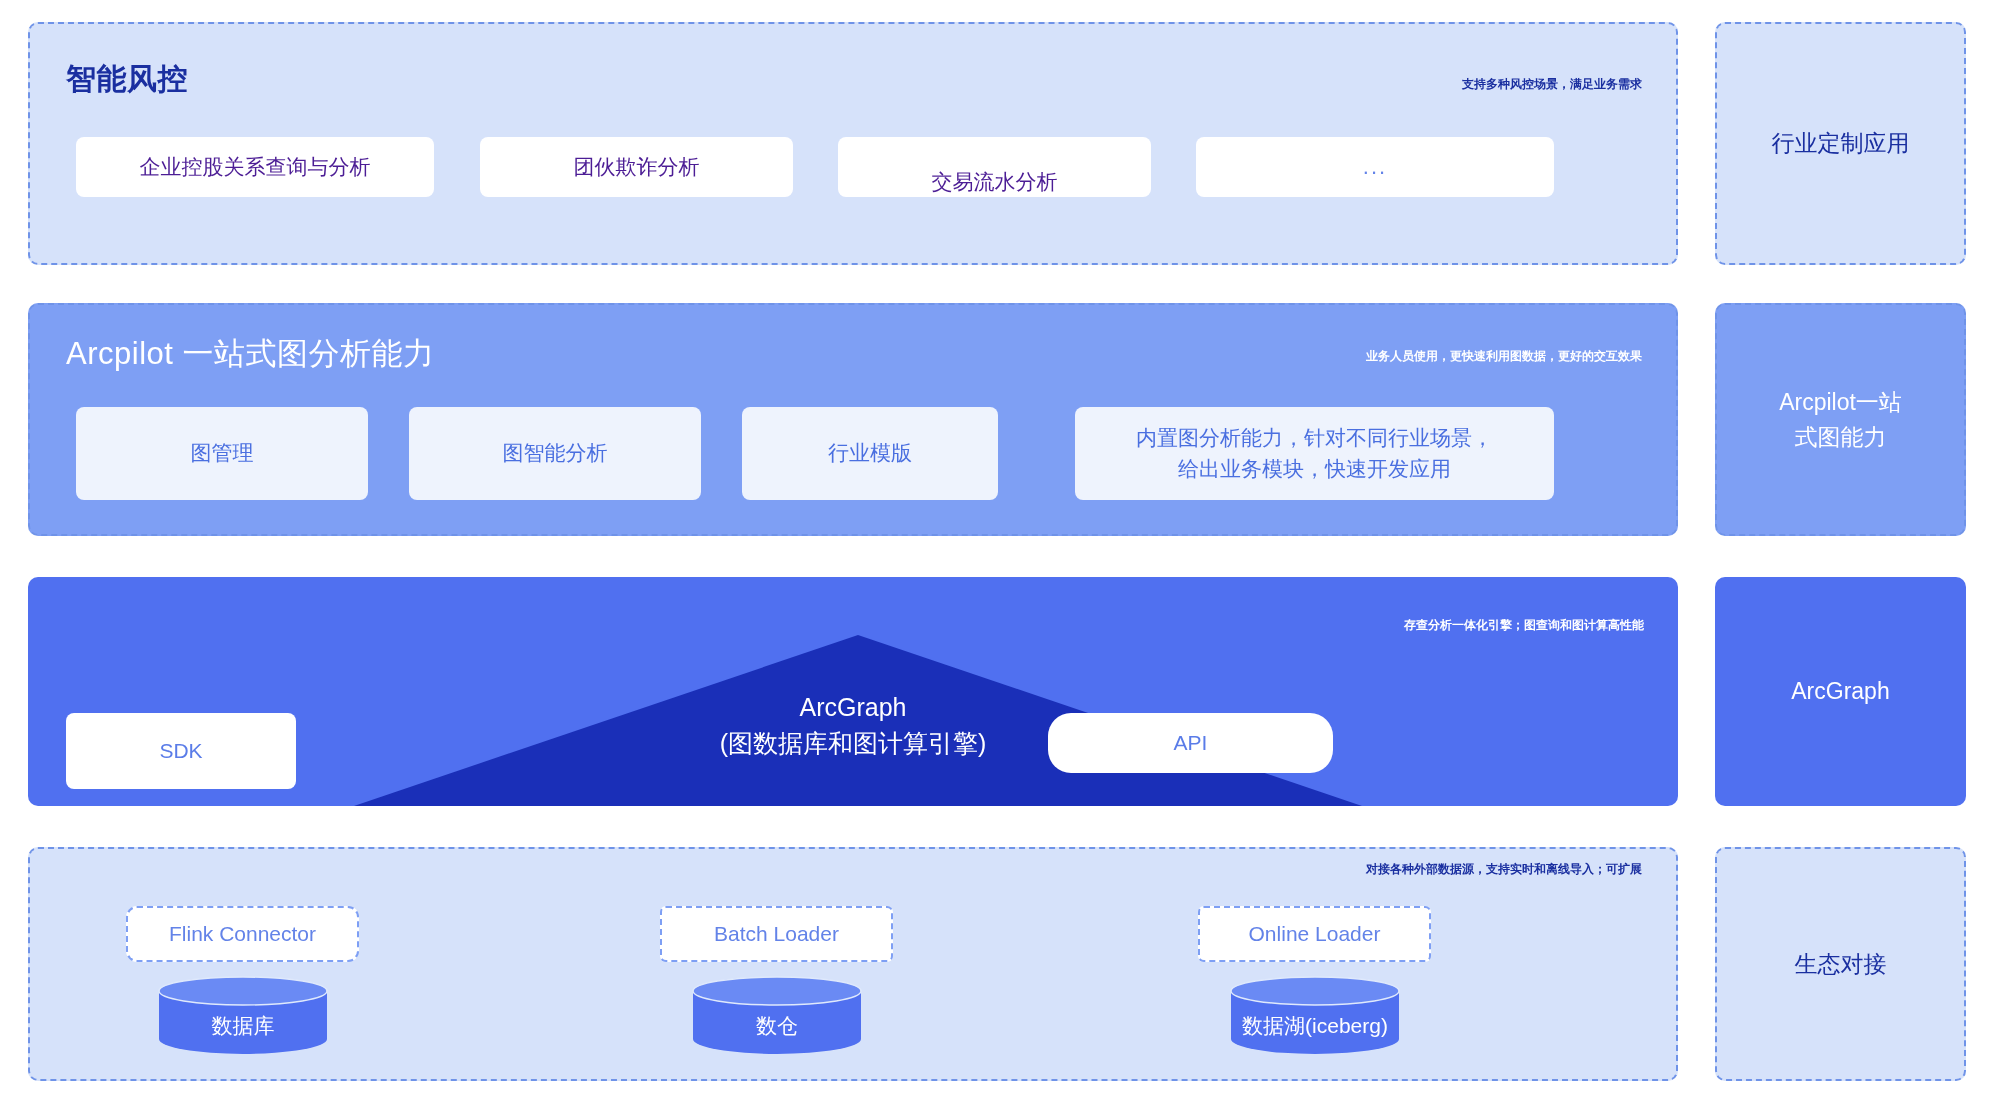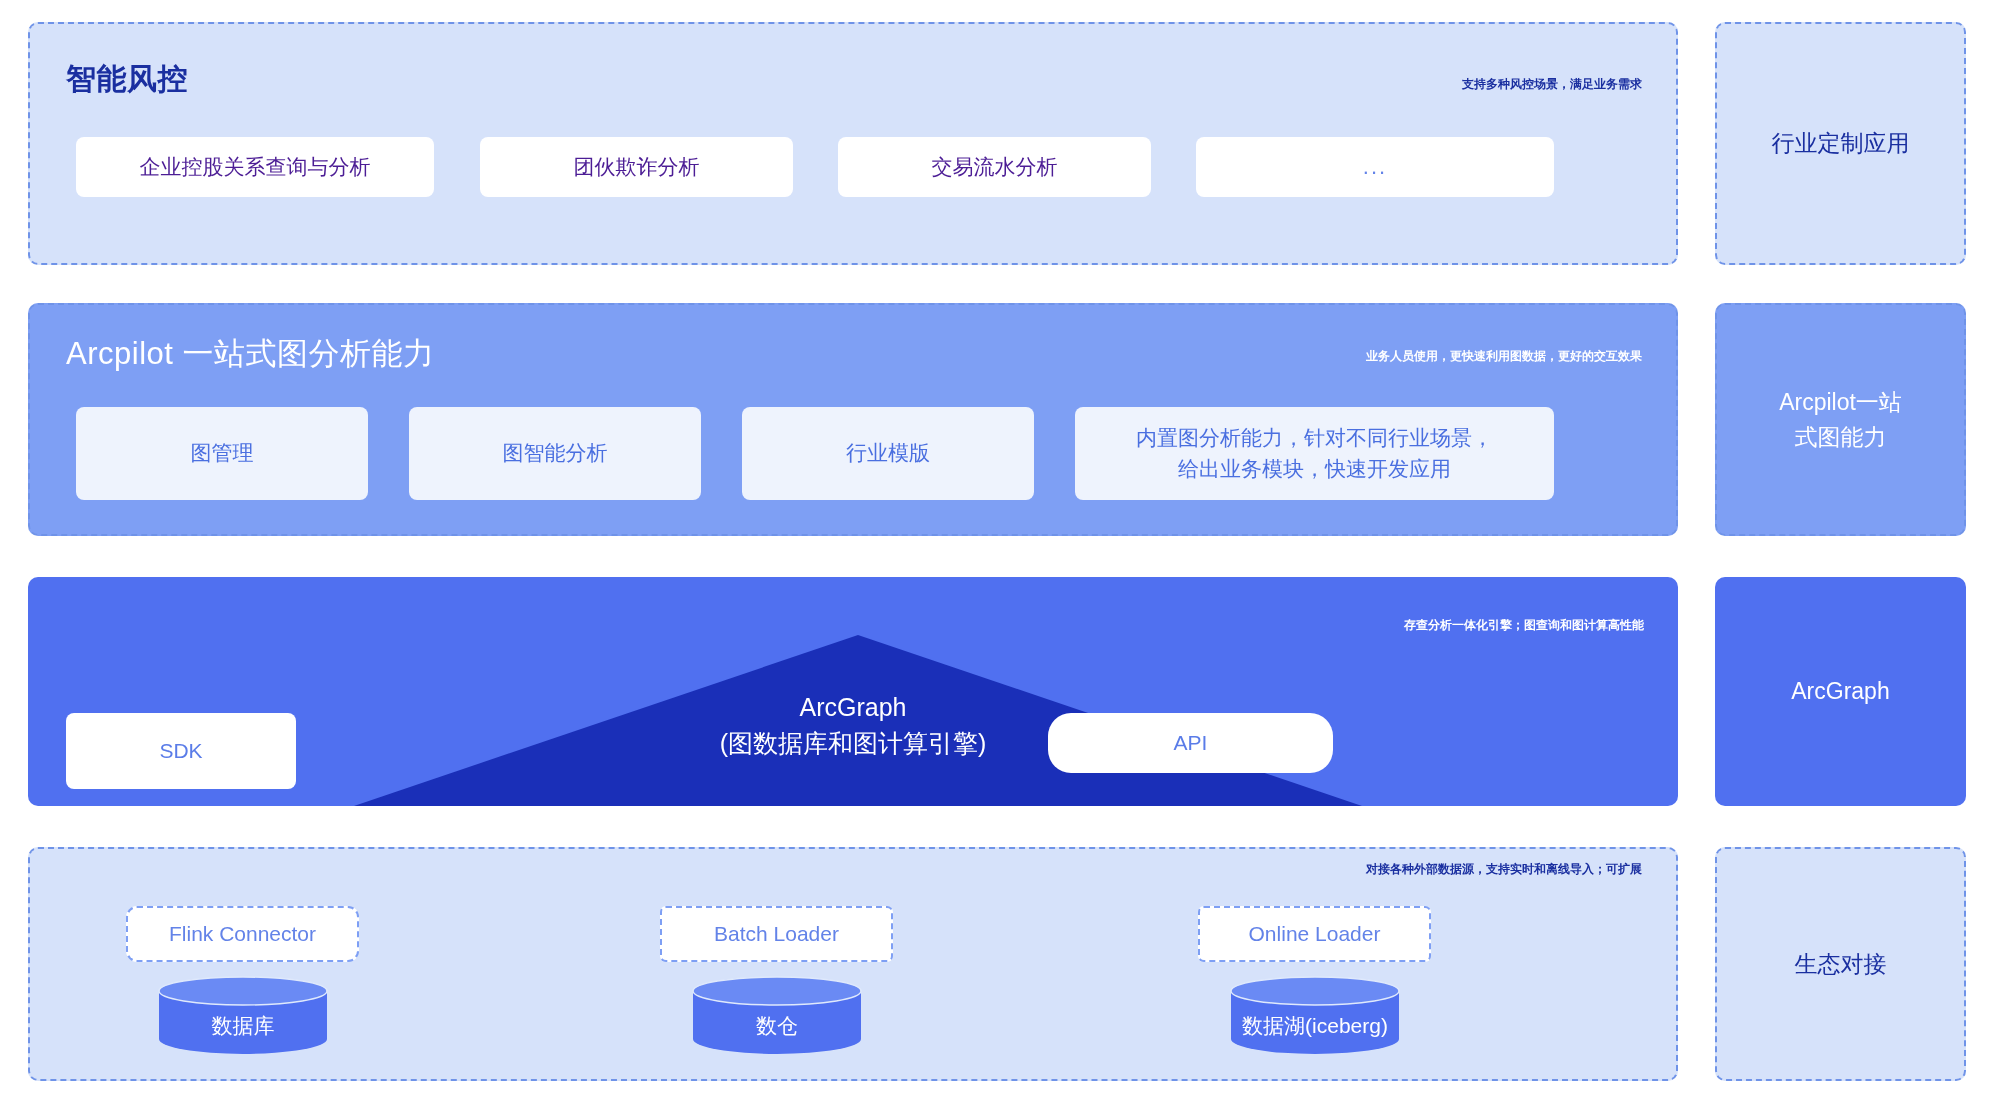--- a/index.html
+++ b/index.html
@@ -166,39 +166,39 @@
   <div class="layer layer-apps" style="left:28px; top:22px; width:1650px; height:243px;">
     <div class="layer-title title-dark" style="left:36px; top:35px;">智能风控</div>
     <div class="layer-caption caption-dark" style="right:34px; top:52px;">支持多种风控场景，满足业务需求</div>
 
     <div class="card card-white" style="left:46px; top:113px; width:358px; height:60px;">
       <span>企业控股关系查询与分析</span>
     </div>
     <div class="card card-white" style="left:450px; top:113px; width:313px; height:60px;">
       <span>团伙欺诈分析</span>
     </div>
-    <div class="card card-white" style="left:808px; top:113px; width:313px; height:60px;">
+    <div class="card card-white" style="left:808px; top:113px; width:313px; height:60px;align-items:flex-end;">
       <span>交易流水分析</span>
     </div>
     <div class="card card-white ellipsis-card" style="left:1166px; top:113px; width:358px; height:60px;">
       <span>...</span>
     </div>
   </div>
 
   <div class="layer layer-arcpilot" style="left:28px; top:303px; width:1650px; height:233px;">
     <div class="layer-title title-light" style="left:36px; top:28px;">Arcpilot 一站式图分析能力</div>
     <div class="layer-caption caption-light" style="right:34px; top:43px;">业务人员使用，更快速利用图数据，更好的交互效果</div>
 
     <div class="card card-pale" style="left:46px; top:102px; width:292px; height:93px;">
       <span>图管理</span>
     </div>
     <div class="card card-pale" style="left:379px; top:102px; width:292px; height:93px;">
       <span>图智能分析</span>
     </div>
-    <div class="card card-pale" style="left:712px; top:102px; width:292px; height:93px;">
+    <div class="card card-pale" style="left:712px; top:102px; width:256px; height:93px;">
       <span>行业模版</span>
     </div>
     <div class="card card-pale" style="left:1045px; top:102px; width:479px; height:93px; white-space:pre-line;">
       <span style="white-space:pre-line;">内置图分析能力，针对不同行业场景，
 给出业务模块，快速开发应用</span>
     </div>
   </div>
 
   <div class="layer layer-arcgraph" style="left:28px; top:577px; width:1650px; height:229px;">
 

